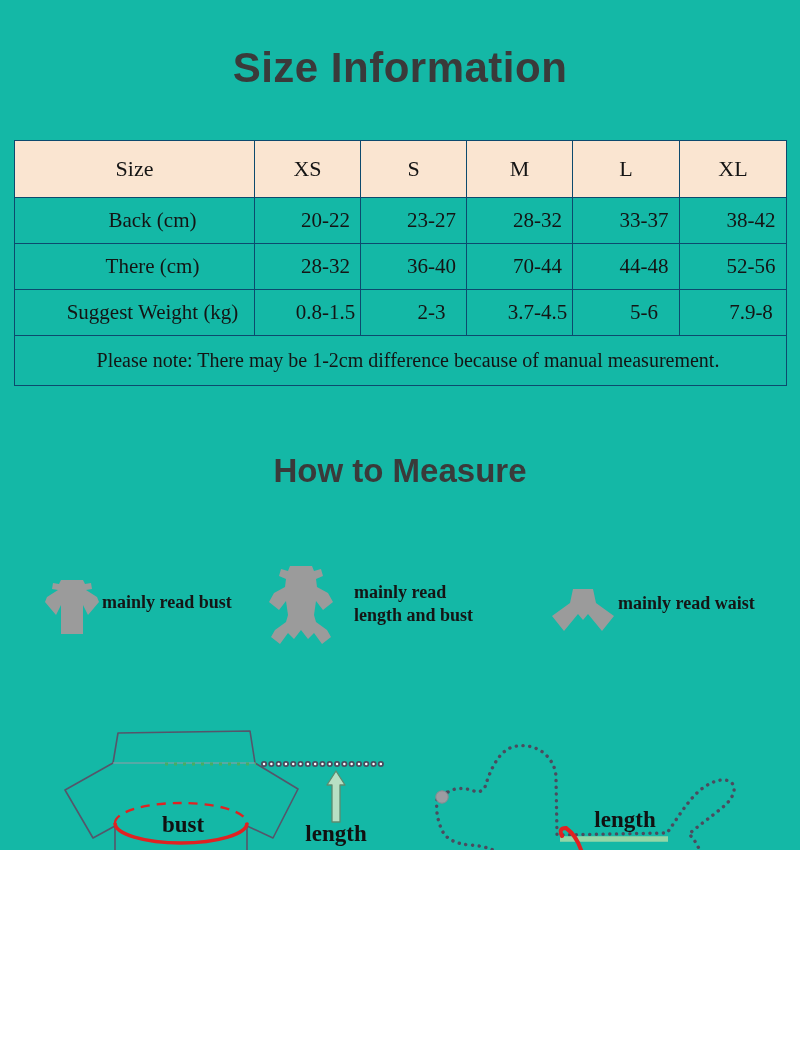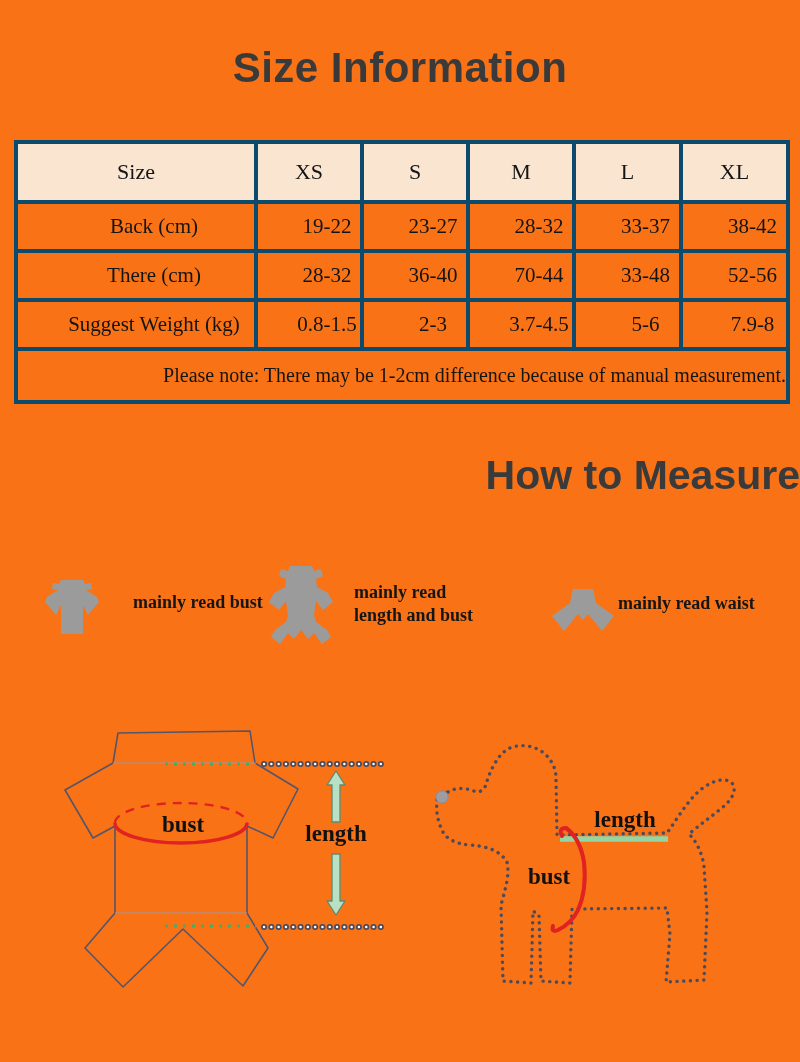--- a/index.html
+++ b/index.html
@@ -1,46 +1,46 @@
 <!DOCTYPE html>
 <html><head>
 <meta charset="utf-8">
 <style>
   html,body { margin:0; padding:0; background:#ffffff; }
   .canvas {
-    position:relative; width:800px; height:1062px; background:#f97316;
+    position:relative; width:800px; height:850px; background:#14b8a6;
     font-family:"Liberation Serif","DejaVu Serif",serif; color:#141414; overflow:hidden;
   }
   .big-title {
     position:absolute; left:0; width:800px; text-align:center;
     font-family:"Liberation Sans","DejaVu Sans",sans-serif;
     color:#3a3a3a; font-weight:bold;
   }
   #title-size { top:44px; font-size:42px; letter-spacing:0.5px; }
-  #title-measure { top:452px; font-size:41px;text-align:right; }
+  #title-measure { top:452px; font-size:33px; }
 
   table.size-table {
     position:absolute; left:14px; top:140px; width:772px;
     border-collapse:collapse; table-layout:fixed;
   }
   .size-table th, .size-table td {
-    border:4px solid #0c4a6e; text-align:center; font-weight:normal;
+    border:1px solid #0c4a6e; text-align:center; font-weight:normal;
     color:#141414; padding:0;
   }
   .size-table thead th { background:#fae5d1; height:56px; font-size:22px; }
   .size-table tbody td { height:45px; font-size:21px;padding-left:36px; }
   .size-table td.note-cell {
-    text-align:right; font-size:20px; height:49px; padding:0 0 0 15px;
+    text-align:center; font-size:20px; height:49px; padding:0 0 0 15px;
   }
 
   .legend-label {
     position:absolute; font-weight:bold; font-size:18px; color:#151515;
     white-space:nowrap; line-height:23px;
   }
-  #legend-label-1 { left:102px; top:591px;margin-left:31px; }
+  #legend-label-1 { left:102px; top:591px; }
   #legend-label-2 { left:354px; top:581px; }
   #legend-label-3 { left:618px; top:592px; }
 
   svg { position:absolute; }
   #icon-vest     { left:45px;  top:578px; }
   #icon-jumpsuit { left:266px; top:565px; }
   #icon-pants    { left:551px; top:588px; }
   #garment-diagram { left:40px;  top:700px; }
   #dog-diagram     { left:400px; top:700px; }
 
@@ -83,32 +83,32 @@
         <th>XS</th>
         <th>S</th>
         <th>M</th>
         <th>L</th>
         <th>XL</th>
       </tr>
     </thead>
     <tbody>
       <tr>
         <td>Back (cm)</td>
-        <td>19-22</td>
+        <td>20-22</td>
         <td>23-27</td>
         <td>28-32</td>
         <td>33-37</td>
         <td>38-42</td>
       </tr>
       <tr>
         <td>There (cm)</td>
         <td>28-32</td>
         <td>36-40</td>
         <td>70-44</td>
-        <td>33-48</td>
+        <td>44-48</td>
         <td>52-56</td>
       </tr>
       <tr>
         <td>Suggest Weight (kg)</td>
         <td>0.8-1.5</td>
         <td>2-3</td>
         <td>3.7-4.5</td>
         <td>5-6</td>
         <td>7.9-8</td>
       </tr>

